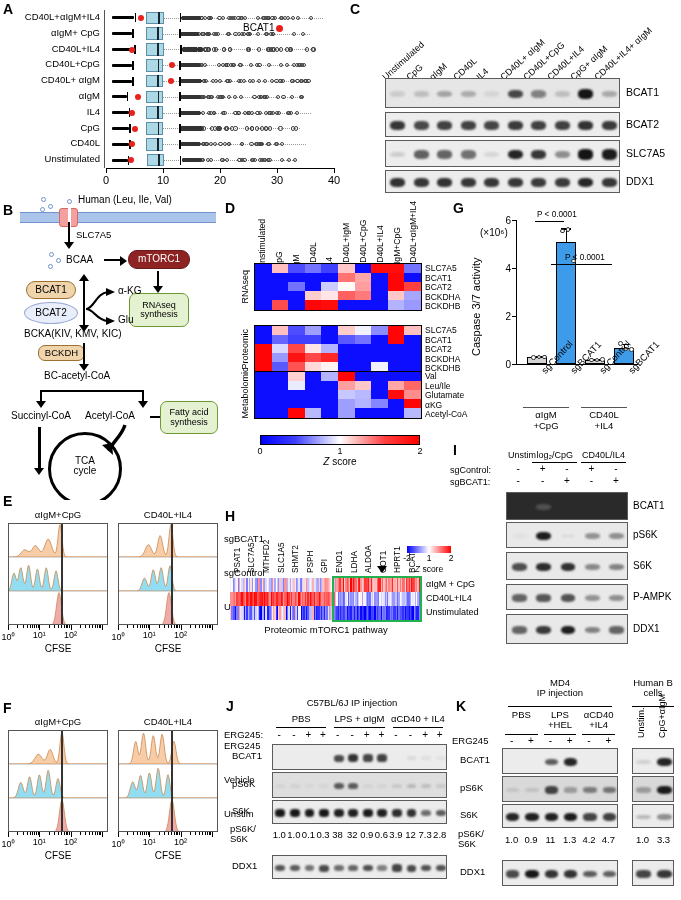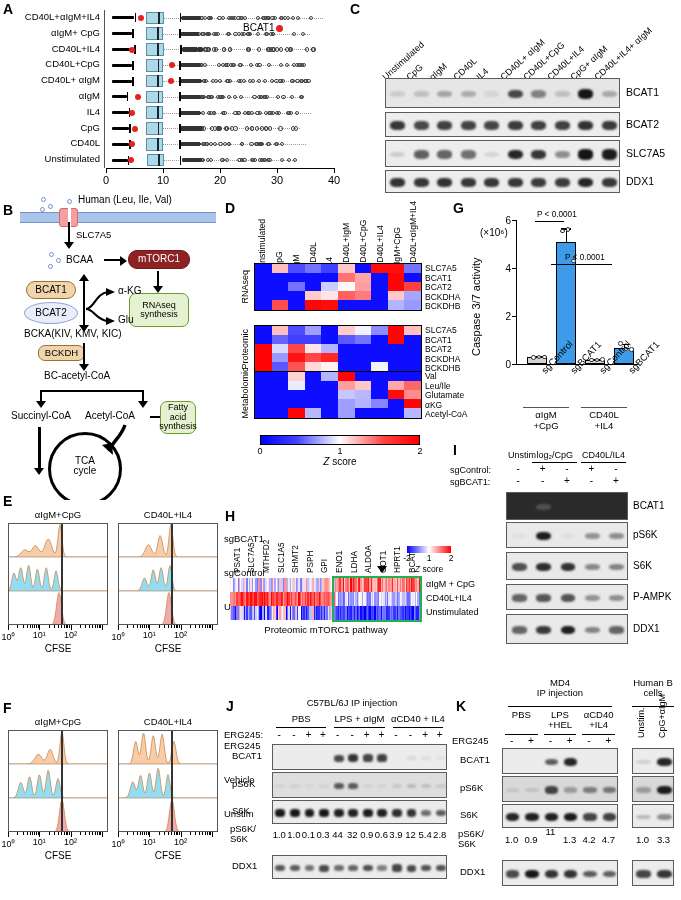--- a/index.html
+++ b/index.html
@@ -1107,21 +1107,21 @@
   <div class="b-arrow" style="left:40px;top:195px;width:2.2px;height:14px;"></div>
   <div style="position:absolute;left:36px;top:206px;width:0;height:0;border-left:5px solid transparent;border-right:5px solid transparent;border-top:7px solid #000;"></div>
   <div class="b-arrow" style="left:142px;top:195px;width:2.2px;height:14px;"></div>
   <div style="position:absolute;left:138px;top:206px;width:0;height:0;border-left:5px solid transparent;border-right:5px solid transparent;border-top:7px solid #000;"></div>
 
   <div class="b-txt" style="left:11px;top:215px;font-size:10px;">Succinyl-CoA</div>
   <div class="b-txt" style="left:85px;top:215px;font-size:10px;">Acetyl-CoA</div>
 
   <div class="b-arrow" style="left:150px;top:221px;width:14px;height:2.2px;"></div>
   <div style="position:absolute;left:161px;top:218px;width:0;height:0;border-top:5px solid transparent;border-bottom:5px solid transparent;border-left:7px solid #000;"></div>
-  <div class="b-node b-green" style="left:160px;top:206px;width:36px;height:33px;">
+  <div class="b-node b-green" style="left:160px;top:206px;width:58px;height:33px;">
       <span style="white-space:pre-line">Fatty acid
 synthesis</span>
     </div>
 
   <div class="b-tca" style="left:48px;top:237px;width:74px;height:74px;clip-path:inset(0 0 6px 0);"></div>
   <div class="b-node" style="left:60px;top:258px;width:50px;height:26px;font-size:10px;">
       <span style="white-space:pre-line">TCA
 cycle</span>
     </div>
   <svg style="position:absolute;left:95px;top:228px;" width="40" height="44">
@@ -2247,27 +2247,27 @@
         <div class="band" style="left:148.16666666666669px;top:8.6px;width:9.916666666666668px;height:6.800000000000001px;background:rgba(15,15,15,0.6930000000000001);filter:blur(1px);"></div>
         <div class="band" style="left:162.75000000000003px;top:8.6px;width:9.916666666666668px;height:6.800000000000001px;background:rgba(15,15,15,0.6930000000000001);filter:blur(1px);"></div>
       </div>
       <div class="jk-rowlbl" style="left:10px;top:189px;">DDX1</div>
       <div class="jk-rowlbl" style="left:8px;top:152px;white-space:pre-line;">pS6K/
 S6K</div>
       <div class="jk-num" style="left:57.291666666666664px;top:157px;">1.0</div>
       <div class="jk-num" style="left:71.875px;top:157px;">1.0</div>
       <div class="jk-num" style="left:86.45833333333334px;top:157px;">0.1</div>
       <div class="jk-num" style="left:101.04166666666667px;top:157px;">0.3</div>
-      <div class="jk-num" style="left:115.62500000000001px;top:157px;">44</div>
+      <div class="jk-num" style="left:115.62500000000001px;top:157px;">38</div>
       <div class="jk-num" style="left:130.20833333333334px;top:157px;">32</div>
       <div class="jk-num" style="left:144.79166666666666px;top:157px;">0.9</div>
       <div class="jk-num" style="left:159.375px;top:157px;">0.6</div>
       <div class="jk-num" style="left:173.95833333333334px;top:157px;">3.9</div>
       <div class="jk-num" style="left:188.54166666666666px;top:157px;">12</div>
-      <div class="jk-num" style="left:203.125px;top:157px;">5.4</div>
+      <div class="jk-num" style="left:203.125px;top:157px;">7.3</div>
       <div class="jk-num" style="left:217.70833333333334px;top:157px;">2.8</div>
     </div>
 </div>
 
 <div class="panel" id="panelK">
   <div class="plabel" style="position:absolute;left:6px;top:26px;">K</div>
   <div id="k-content">
       <div class="jk-title" style="left:62px;top:6px;width:96px;white-space:pre-line;">MD4
 IP injection</div>
       <div class="jk-uline" style="left:58px;top:34px;width:104px;"></div>
@@ -2336,20 +2336,20 @@
       </div>
       <div class="blot-box" style="left:182px;top:188px;width:42px;height:26px;background:#ececec;">
         <div class="band" style="left:3.36px;top:9.27px;width:14.280000000000001px;height:7.46px;background:rgba(15,15,15,0.756);filter:blur(1px);"></div>
         <div class="band" style="left:24.36px;top:9.105px;width:14.280000000000001px;height:7.79px;background:rgba(15,15,15,0.8190000000000001);filter:blur(1px);"></div>
       </div>
       <div class="jk-rowlbl" style="left:10px;top:195px;">DDX1</div>
       <div class="jk-rowlbl" style="left:8px;top:157px;white-space:pre-line;">pS6K/
 S6K</div>
       <div class="jk-num" style="left:61.666666666666664px;top:162px;">1.0</div>
       <div class="jk-num" style="left:81px;top:162px;">0.9</div>
-      <div class="jk-num" style="left:100.33333333333333px;top:154px;">11</div>
+      <div class="jk-num" style="left:100.33333333333333px;top:162px;">11</div>
       <div class="jk-num" style="left:119.66666666666667px;top:162px;">1.3</div>
       <div class="jk-num" style="left:138.99999999999997px;top:162px;">4.2</div>
       <div class="jk-num" style="left:158.33333333333331px;top:162px;">4.7</div>
       <div class="jk-num" style="left:192.5px;top:162px;">1.0</div>
       <div class="jk-num" style="left:213.5px;top:162px;">3.3</div>
     </div>
 </div>
 
 </body></html>

